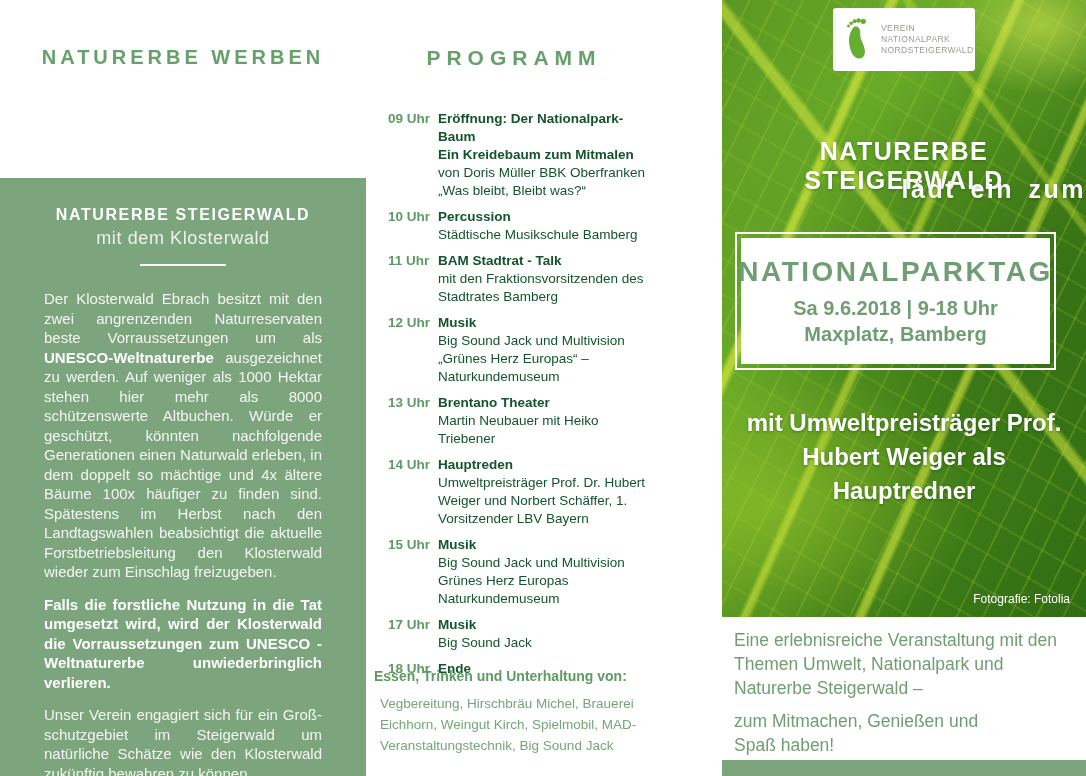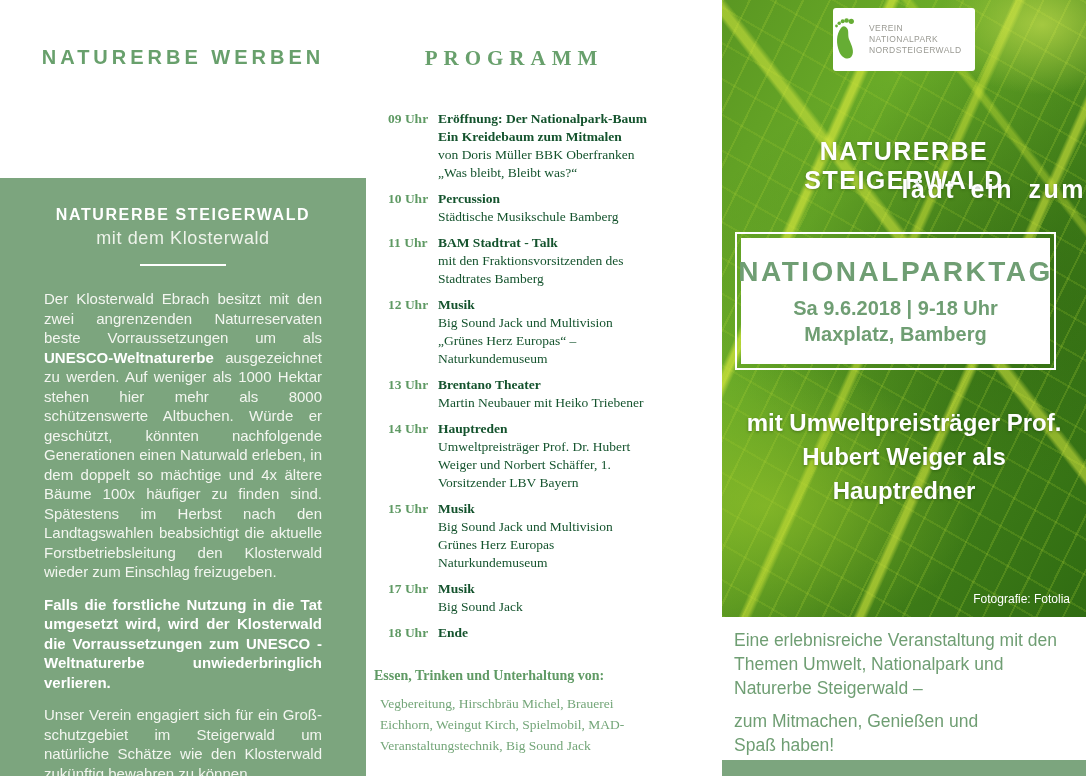--- a/index.html
+++ b/index.html
@@ -20,21 +20,21 @@
     background:#7ca57e; color:#f3f6f0;
   }
   .gb-title { margin-top:28px; text-align:center; font-size:16px; font-weight:bold; letter-spacing:1.6px; color:#ffffff; }
   .gb-sub { text-align:center; font-size:18px; margin-top:4px; color:#eef3ea; letter-spacing:.6px; }
   .gb-divider { width:86px; height:2px; background:#ffffff; margin:15px auto 0; }
   .gb-body { margin:23px 44px 0; font-size:15px; line-height:19.5px; text-align:justify; }
   .gb-para { margin:0 0 13px; }
   .gb-para .b { font-weight:bold; color:#ffffff; }
 
   
-  .mid-panel { position:absolute; left:366px; top:0; width:296px; height:776px;font-family:Liberation Serif, serif; }
+  .mid-panel { position:absolute; left:366px; top:0; width:296px; height:776px; }
   .mid-heading {
     margin-top:46px; text-align:center; color:#68a06c;
     font-size:21px; font-weight:bold; letter-spacing:6px;
   }
   .prog-list { position:absolute; top:110px; left:22px; right:12px; }
   .prog-row { display:flex; margin-bottom:8px; font-size:13.5px; line-height:18px; }
   .prog-time { width:50px; flex:none; font-weight:bold; color:#5f9a64; }
   .prog-desc { flex:1; }
   .prog-title { font-weight:bold; color:#14532d; white-space:pre-line; }
   .prog-detail { color:#14532d; }
@@ -53,21 +53,21 @@
       linear-gradient(52deg, transparent 0 55%, rgba(214,232,62,.55) 55.6% 56.6%, transparent 57.4% 78%, rgba(202,226,52,.4) 78.5% 79.1%, transparent 79.7%),
       repeating-linear-gradient(116deg, rgba(176,212,52,.22) 0 2px, transparent 2px 24px),
       repeating-linear-gradient(30deg, rgba(166,206,46,.18) 0 2px, transparent 2px 31px),
       radial-gradient(300px 200px at 12% 82%, rgba(172,212,46,.5), transparent 70%),
       radial-gradient(400px 300px at 70% 45%, rgba(30,80,10,.32), transparent 70%),
       linear-gradient(120deg, #5a9722 0%, #6aab28 30%, #417f19 65%, #306c12 100%);
   }
   .logo-box {
     position:absolute; left:111px; top:8px; width:142px; height:63px;
     background:#ffffff; border-radius:3px;
-    display:flex; align-items:center; padding-left:0;
+    display:flex; align-items:center; padding-left:12px;
   }
   .logo-text { margin-left:8px; font-size:8.5px; line-height:11px; letter-spacing:.4px; color:#9a9a93; }
   .cover-title {
     position:absolute; top:137px; left:0; width:100%; text-align:center;
     color:#ffffff; font-size:25px; font-weight:bold; letter-spacing:1.5px;
     text-shadow:0 1px 3px rgba(15,50,5,.35);
   }
   .cover-sub {
     position:absolute; top:175px; left:0; width:100%; text-align:right;
     color:#ffffff; font-size:25px; font-weight:bold; letter-spacing:2.5px; word-spacing:5px;

